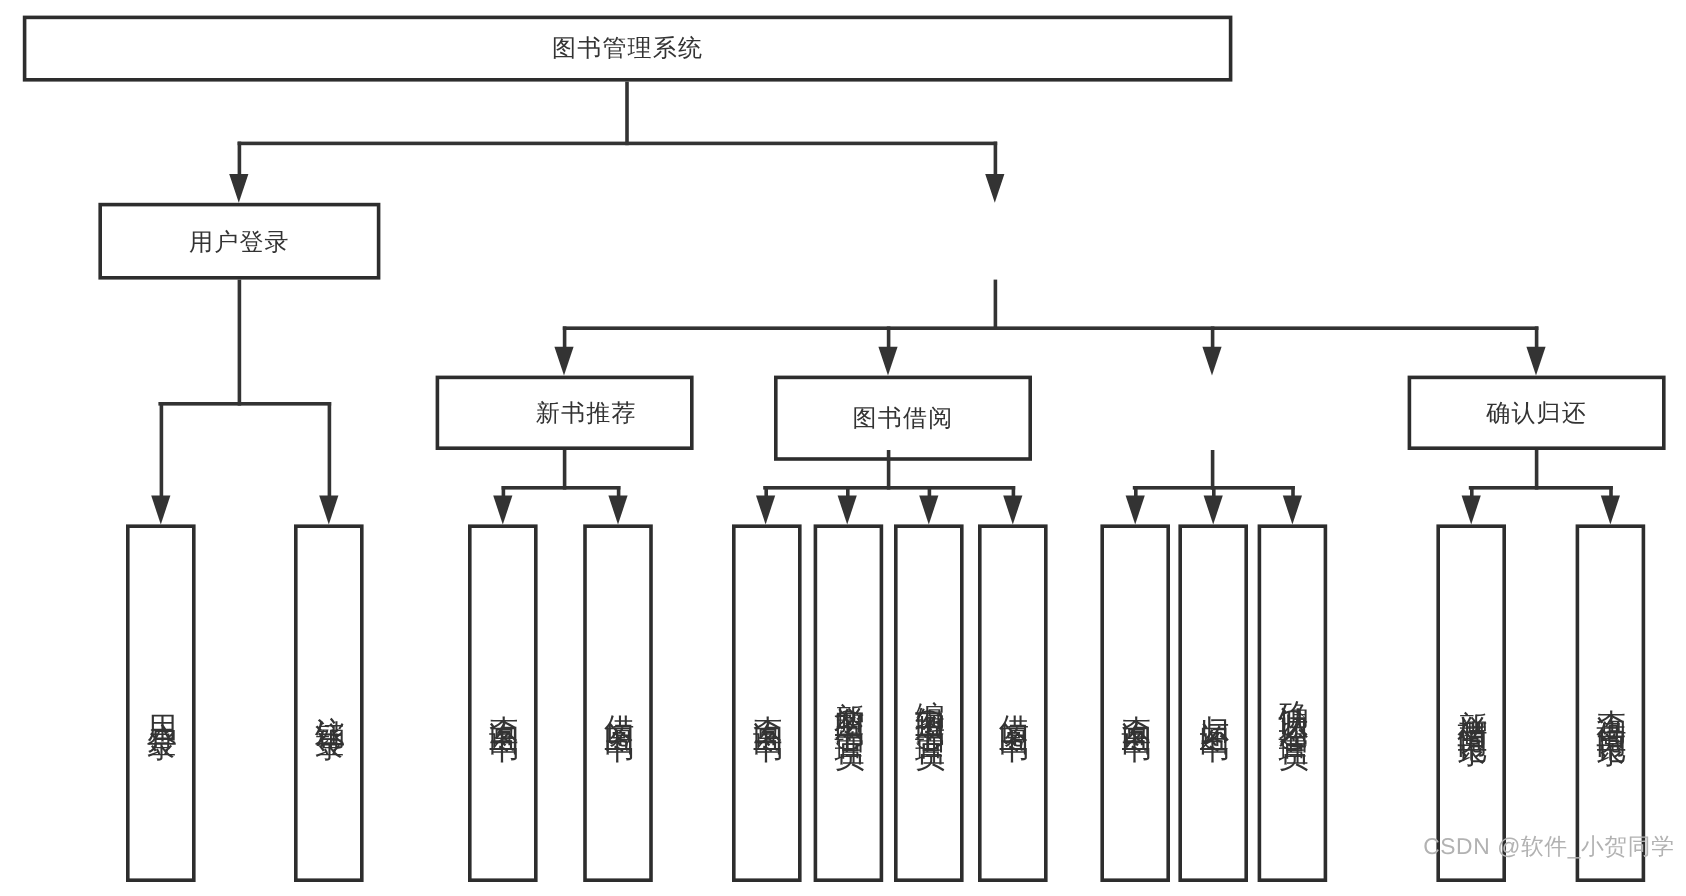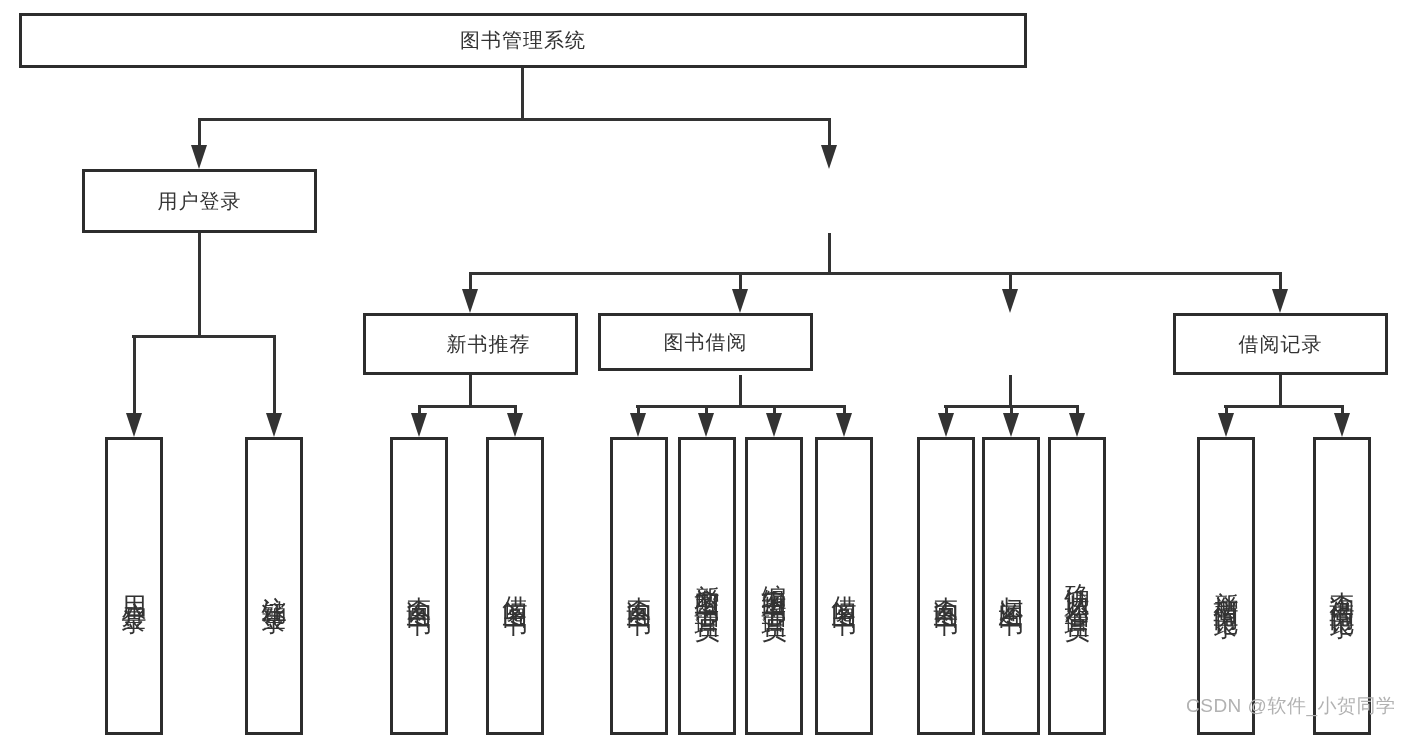--- a/index.html
+++ b/index.html
@@ -41,21 +41,21 @@
     width: 0; height: 0;
     border-left: 8px solid transparent;
     border-right: 8px solid transparent;
     border-top: 24px solid #333333;
   }
   
   .b-root   { left: 19px;  top: 13px;  width: 1008px; height: 55px; }
   .b-login  { left: 82px;  top: 169px; width: 235px;  height: 64px; }
   .b-mgmt   { left: 712px; top: 169px; width: 235px;  height: 64px; }
   .b-rec    { left: 363px;  top: 313px; width: 215px; height: 62px; padding-left: 36px; }
-  .b-borrow { left: 598px;  top: 313px; width: 215px; height: 58px; }
+  .b-borrow { left: 645px;  top: 313px; width: 215px; height: 71px; }
   .b-cur    { left: 903px;  top: 313px; width: 215px; height: 62px; }
   .b-log    { left: 1173px; top: 313px; width: 215px; height: 62px; }
   .lf { top: 437px; width: 58px; height: 298px; }
   .lf1  { left: 105px; }  .lf2  { left: 245px; }
   .lf3  { left: 390px; }  .lf4  { left: 486px; }
   .lf5  { left: 610px; }  .lf6  { left: 678px; }
   .lf7  { left: 745px; }  .lf8  { left: 815px; }
   .lf9  { left: 917px; }  .lf10 { left: 982px; } .lf11 { left: 1048px; }
   .lf12 { left: 1197px; } .lf13 { left: 1313px; }
   
@@ -133,21 +133,21 @@
 <body>
 
 <div id="canvas">
 
   <div class="box b-root">图书管理系统</div>
 
   <div class="box b-login">用户登录</div>
 
   <div class="box b-rec">新书推荐</div>
   <div class="box b-borrow">图书借阅</div>
-  <div class="box b-log">借阅记录</div>
+  <div class="box b-log">确认归还</div>
 
   <div class="box leaf lf lf1">用户登录</div>
   <div class="box leaf lf lf2">注销登录</div>
   <div class="box leaf lf lf3">查询图书</div>
   <div class="box leaf lf lf4">借阅图书</div>
   <div class="box leaf lf lf5">查询图书</div>
   <div class="box leaf lf lf6">新增图书（管理员）</div>
   <div class="box leaf lf lf7">编辑图书（管理员）</div>
   <div class="box leaf lf lf8">借阅图书</div>
   <div class="box leaf lf lf9">查询图书</div>

